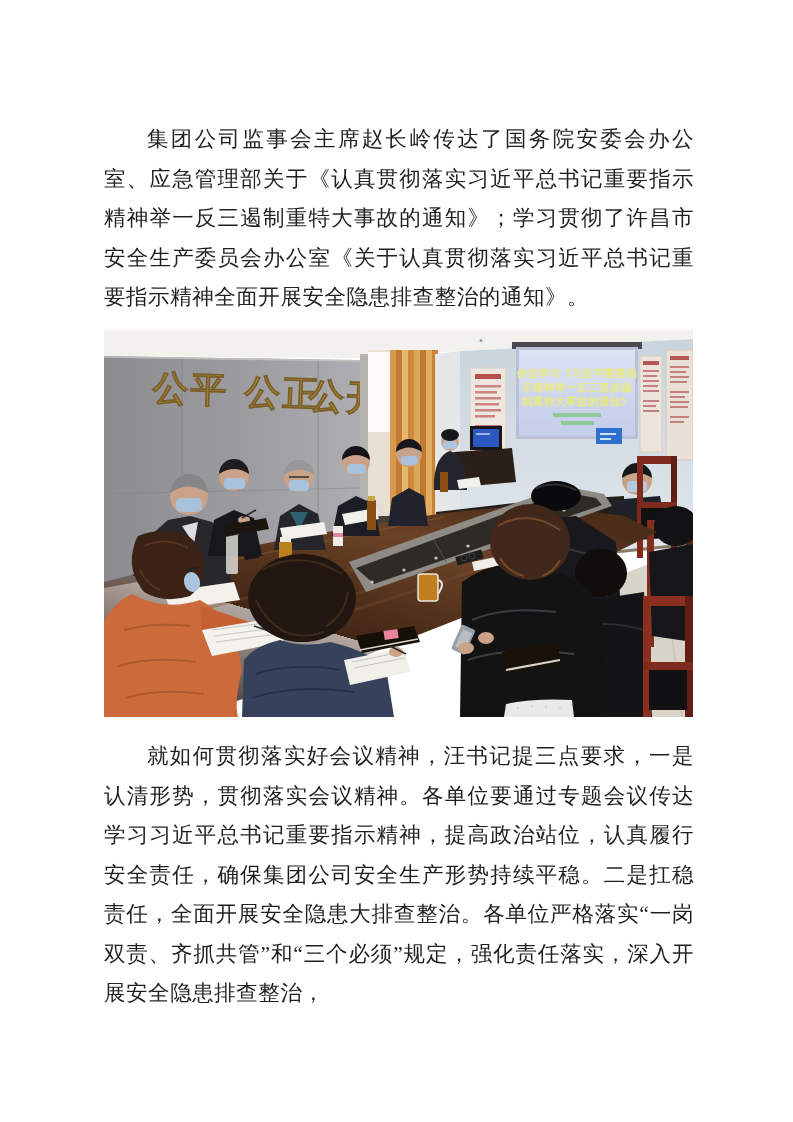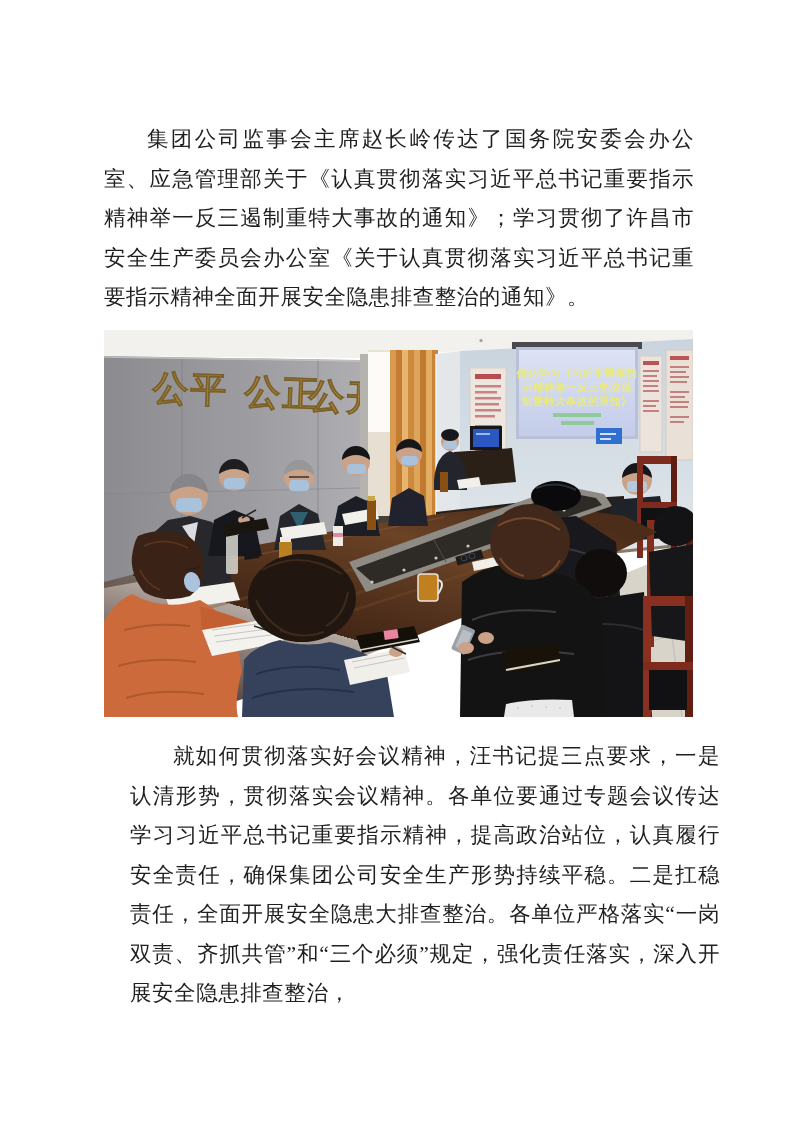--- a/index.html
+++ b/index.html
@@ -6,21 +6,21 @@
   .page{
     position:relative;width:758px;height:1122px;background:#ffffff;overflow:hidden;
     font-family:"Liberation Serif","DejaVu Serif",serif;
   }
   .para{
     position:absolute;left:104px;width:590px;
     font-size:21.5px;line-height:39.5px;letter-spacing:0.55px;
     color:#1f1f1f;text-align:justify;text-indent:2em;margin:0;
   }
   #para1{top:120px;}
-  #para2{top:737px;margin-left:26px;}
+  #para2{top:737px;}
   .photo{
     position:absolute;left:104px;top:330px;width:589px;height:387px;margin:0;
   }
   .photo svg{display:block;width:100%;height:100%;}
   .callig{font-family:"Liberation Serif","DejaVu Serif",serif;font-weight:bold;font-size:36px;letter-spacing:2px;}
   .scrtxt{font-family:"Liberation Sans","DejaVu Sans",sans-serif;font-weight:bold;font-size:10.5px;letter-spacing:0.5px;}
 </style>
 </head>
 <body>
 

